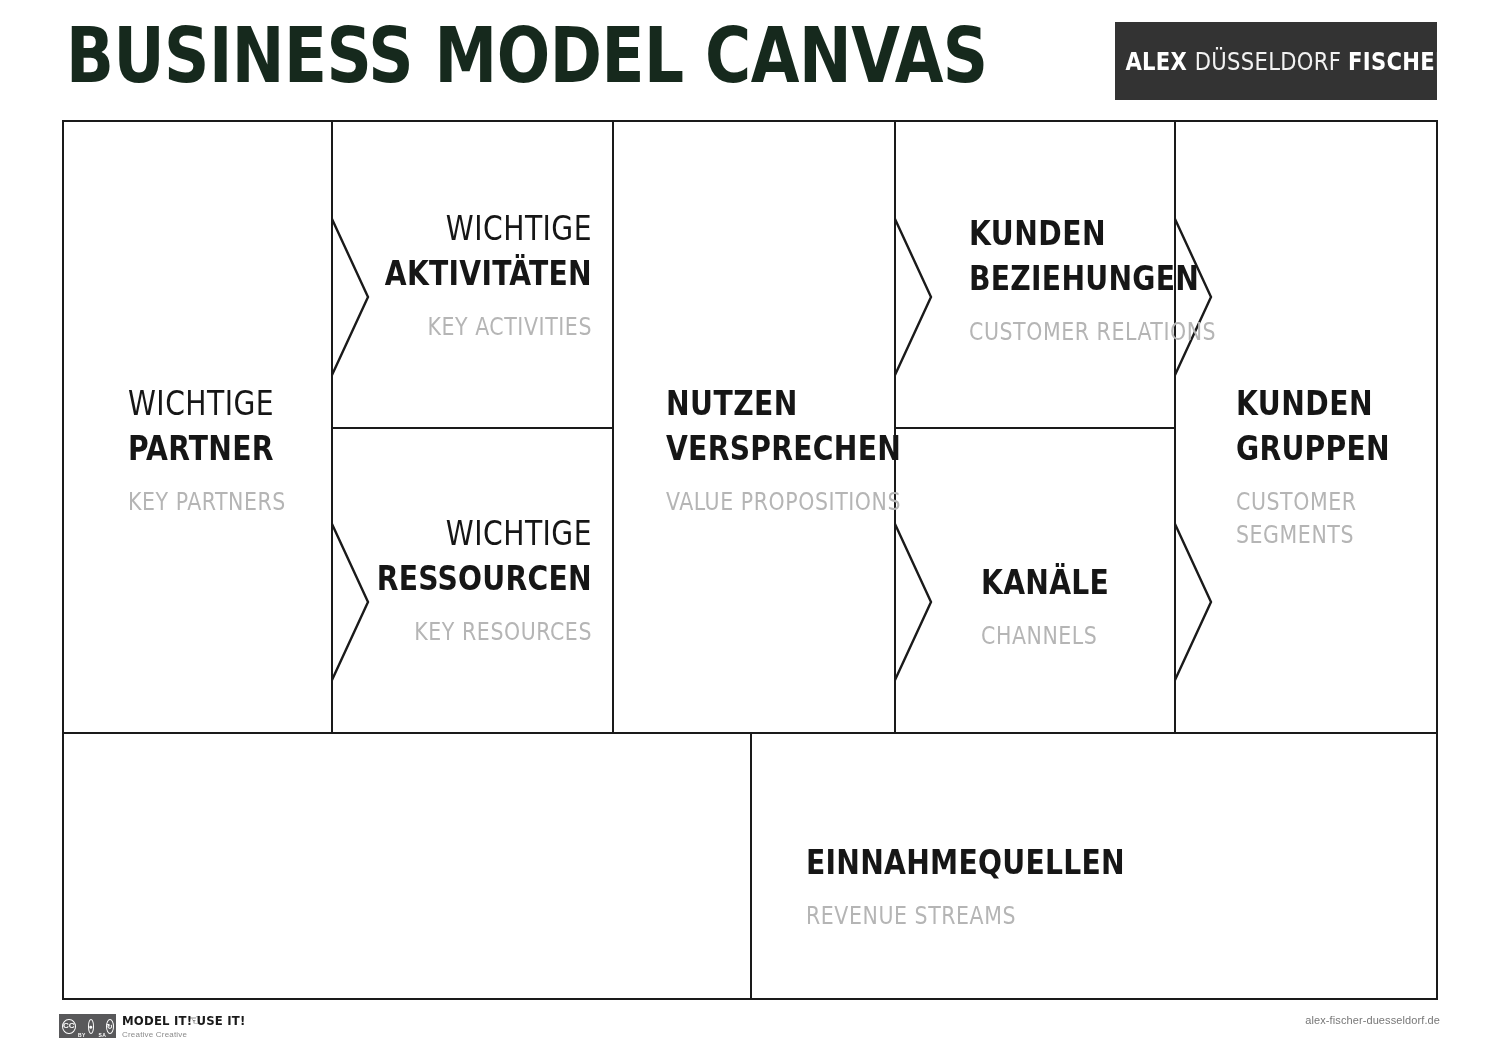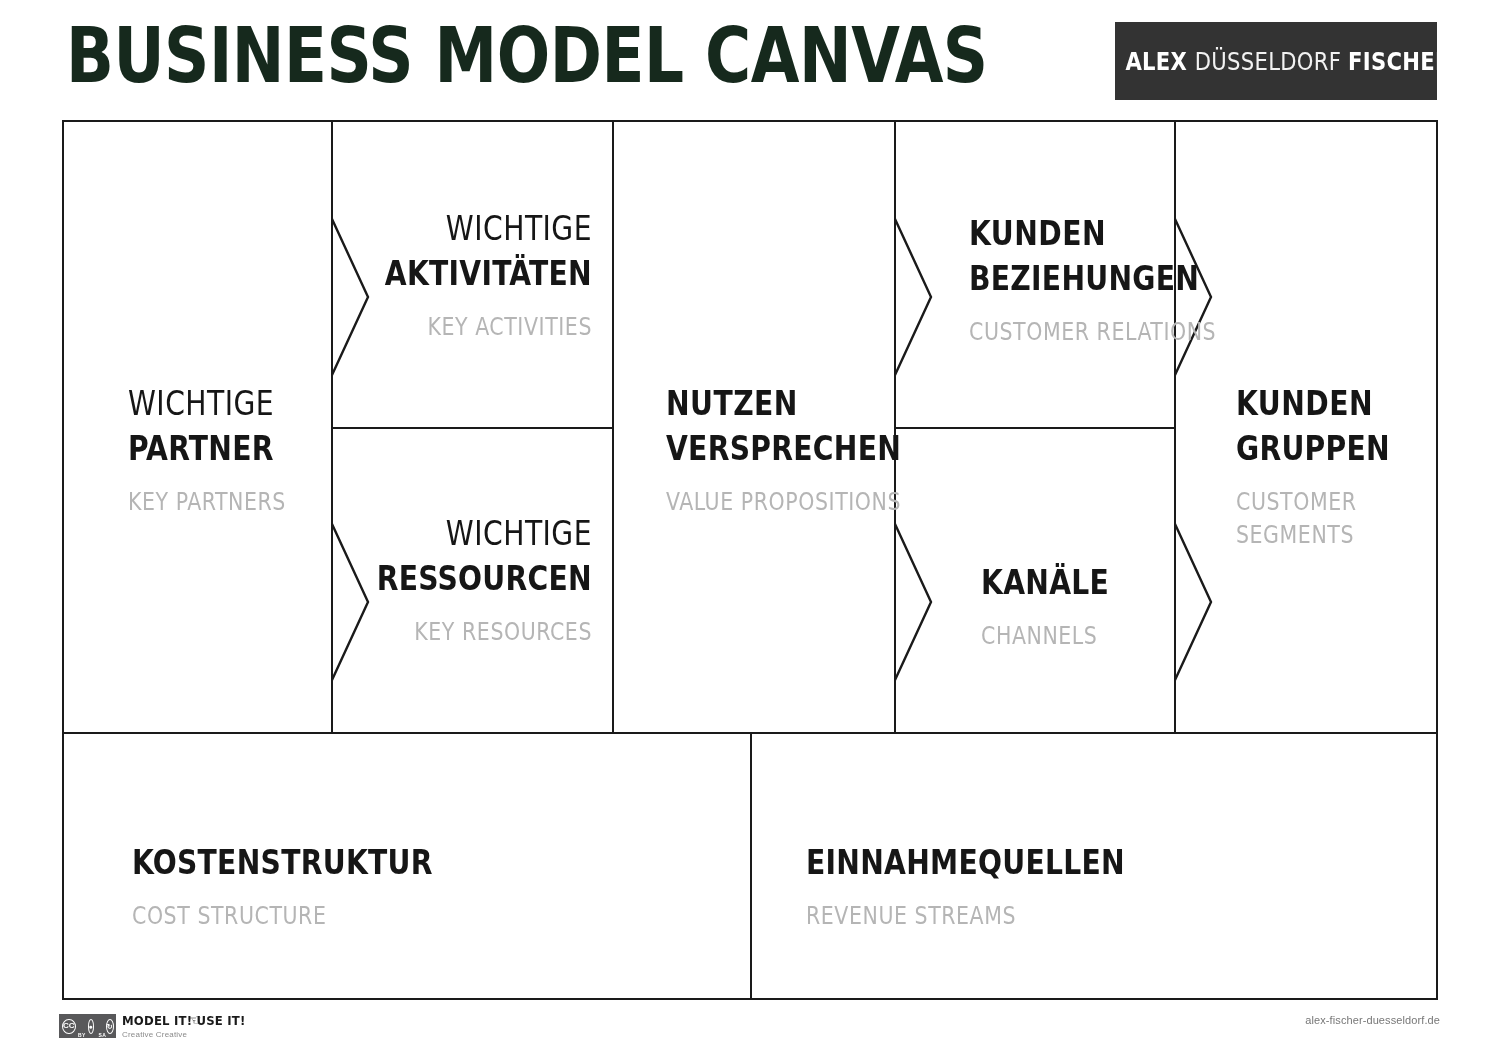--- a/index.html
+++ b/index.html
@@ -206,24 +206,20 @@
       <div class="sub">CHANNELS</div>
     </div>
 
     <div class="cell" style="left:1160px; top:260px; width:200px;">
       <div class="line1 bold">KUNDEN</div>
       <div class="line2">GRUPPEN</div>
       <div class="sub">CUSTOMER</div>
       <div class="sub" style="margin-top:0;">SEGMENTS</div>
     </div>
 
-    <div class="cell" style="left:56px; top:718px; width:400px;">
-      <div class="line2">KOSTENSTRUKTUR</div>
-      <div class="sub">COST STRUCTURE</div>
-    </div>
 
     <div class="cell" style="left:730px; top:718px; width:420px;">
       <div class="line2">EINNAHMEQUELLEN</div>
       <div class="sub">REVENUE STREAMS</div>
     </div>
 
   </div>
 
   <div class="footer"></div>
 

